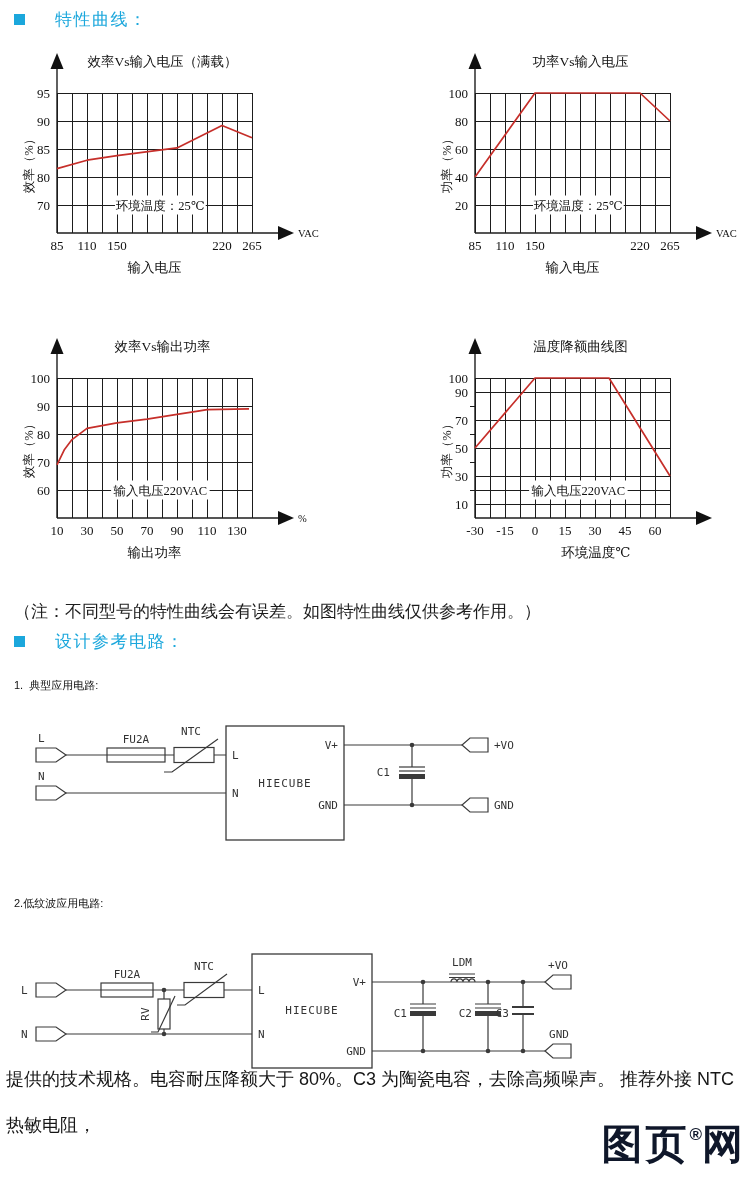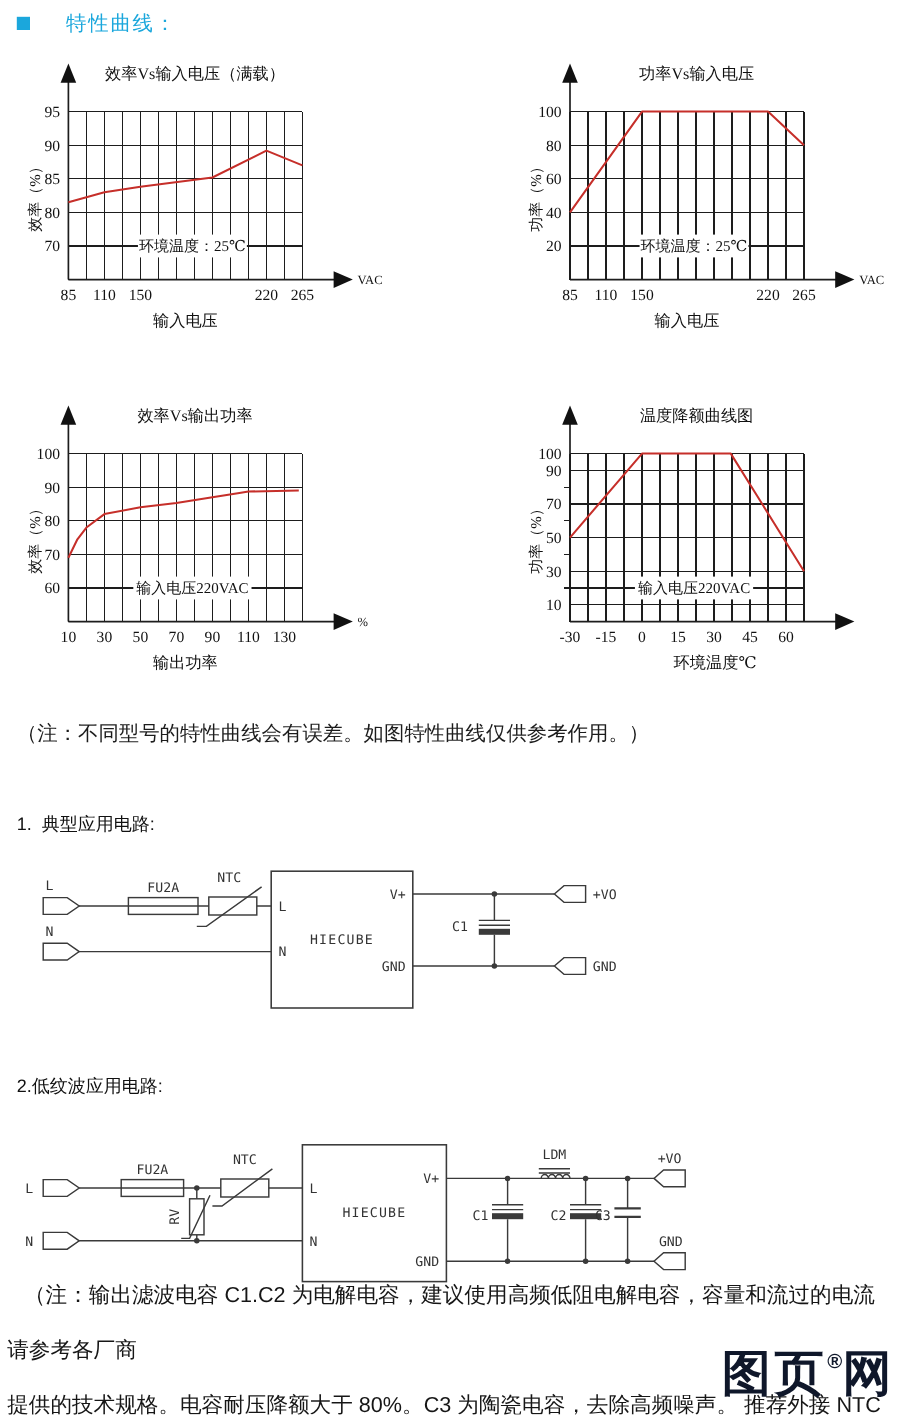--- a/index.html
+++ b/index.html
@@ -2,21 +2,21 @@
 <html><head>
 <meta charset="utf-8">
 <style>
   html,body{margin:0;padding:0;background:#fff;}
   .page{position:relative;width:750px;height:1179px;background:#fff;overflow:hidden;
         font-family:"Liberation Sans","DejaVu Sans",sans-serif;color:#1c1c1c;}
   .sec-head{position:absolute;left:14px;display:flex;align-items:center;color:#1ba7dc;
             font-size:17px;letter-spacing:1.5px;white-space:pre;}
   .sec-head .sq{width:11px;height:11px;background:#1ba7dc;margin-right:30px;flex:none;}
   .note{position:absolute;left:14px;font-size:17px;color:#1c1c1c;white-space:pre;}
-  .subhead{position:absolute;left:14px;font-size:15px;color:#111;white-space:pre;}
+  .subhead{position:absolute;left:14px;font-size:11px;color:#111;white-space:pre;}
   .chart{position:absolute;}
   .circ{position:absolute;}
   .circ text{font-family:"DejaVu Sans Mono","Liberation Mono",monospace;font-size:11px;fill:#333;}
   .note3{position:absolute;left:6px;top:1056px;width:740px;font-size:18px;line-height:46px;color:#161616;}
   .note3 .l1{text-indent:14px;}
   .wm{position:absolute;right:4px;top:1116px;color:#0f172a;font-weight:bold;
       font-size:41px;letter-spacing:3px;line-height:1.4;}
   .wm sup{font-size:17px;vertical-align:18px;letter-spacing:0;}
 </style>
 </head>
@@ -222,20 +222,24 @@
       <text x="142.5" y="20" font-size="13.5" text-anchor="middle" fill="#111" font-family="&quot;Liberation Serif&quot;,&quot;DejaVu Serif&quot;,serif">温度降额曲线图</text>
       <text x="13" y="117" font-size="12.5" text-anchor="middle" fill="#111" font-family="&quot;Liberation Serif&quot;,&quot;DejaVu Serif&quot;,serif" transform="rotate(-90 13 117)">功率（%）</text>
       <text x="157.9" y="226" font-size="13.5" text-anchor="middle" fill="#111" font-family="&quot;Liberation Serif&quot;,&quot;DejaVu Serif&quot;,serif">环境温度℃</text>
       <rect x="91.10000000000002" y="149.5" width="98.5" height="19" fill="#fff"></rect>
       <text x="140.35000000000002" y="163.5" font-size="12.5" text-anchor="middle" fill="#111" font-family="&quot;Liberation Serif&quot;,&quot;DejaVu Serif&quot;,serif">输入电压220VAC</text>
       <polyline points="37.0,117.0 97.0,47.0 171.0,47.0 232.0,145.0" fill="none" stroke="#c62f2a" stroke-width="1.7" stroke-linejoin="round"></polyline>
     </svg>
 
   <div class="note" style="top:558px;margin-top:42px;">（注：不同型号的特性曲线会有误差。如图特性曲线仅供参考作用。）</div>
 
+  <div class="sec-head" style="top:630px;">
+    <span class="sq"></span>
+    <span>设计参考电路：</span>
+  </div>
 
   <div class="subhead" style="top:678px;">1.  典型应用电路:</div>
 
   <svg class="circ" style="left:22px;top:714px" width="560" height="132" viewBox="0 0 560 132">
     <g stroke="#3a3a3a" stroke-width="1.2" fill="none">
       <path d="M42,41 H204"></path>
       <path d="M42,79 H204"></path>
       <path d="M322,31 H440"></path>
       <path d="M322,91 H440"></path>
       <rect x="85" y="34" width="58" height="14" fill="#fff"></rect>
@@ -325,20 +329,19 @@
     <text x="348" y="117" font-size="10.5" text-anchor="end">GND</text>
     <text x="444" y="28" text-anchor="middle">LDM</text>
     <text x="389" y="79" text-anchor="end">C1</text>
     <text x="454" y="79" text-anchor="end">C2</text>
     <text x="491" y="79" text-anchor="end">C3</text>
     <text x="540" y="31" text-anchor="middle">+VO</text>
     <text x="541" y="100" text-anchor="middle">GND</text>
   </svg>
 
   <div class="note3">
-    <div class="l1">（注：输出滤波电容 C1.C2 为电解电容，建议使用高频低阻电解电容，容量和流过的电流请参考各厂商</div>
     <div>提供的技术规格。电容耐压降额大于 80%。C3 为陶瓷电容，去除高频噪声。 推荐外接 NTC 热敏电阻，</div>
 
   </div>
 
   <div class="wm"><span>图页</span><sup>®</sup><span>网</span></div>
 
 </div>
 
 </body></html>

